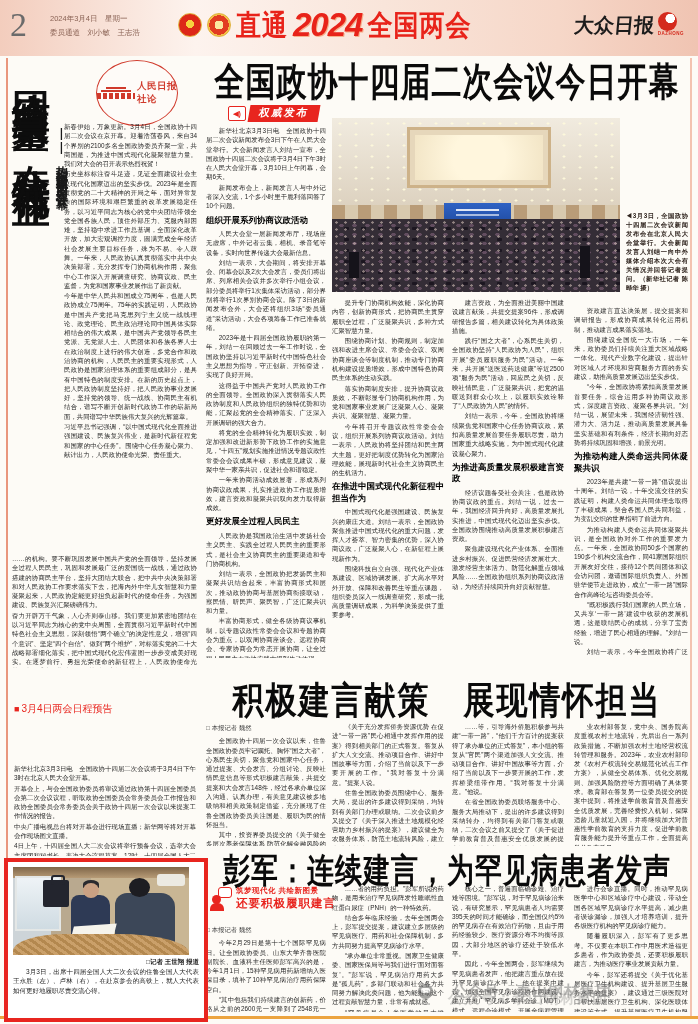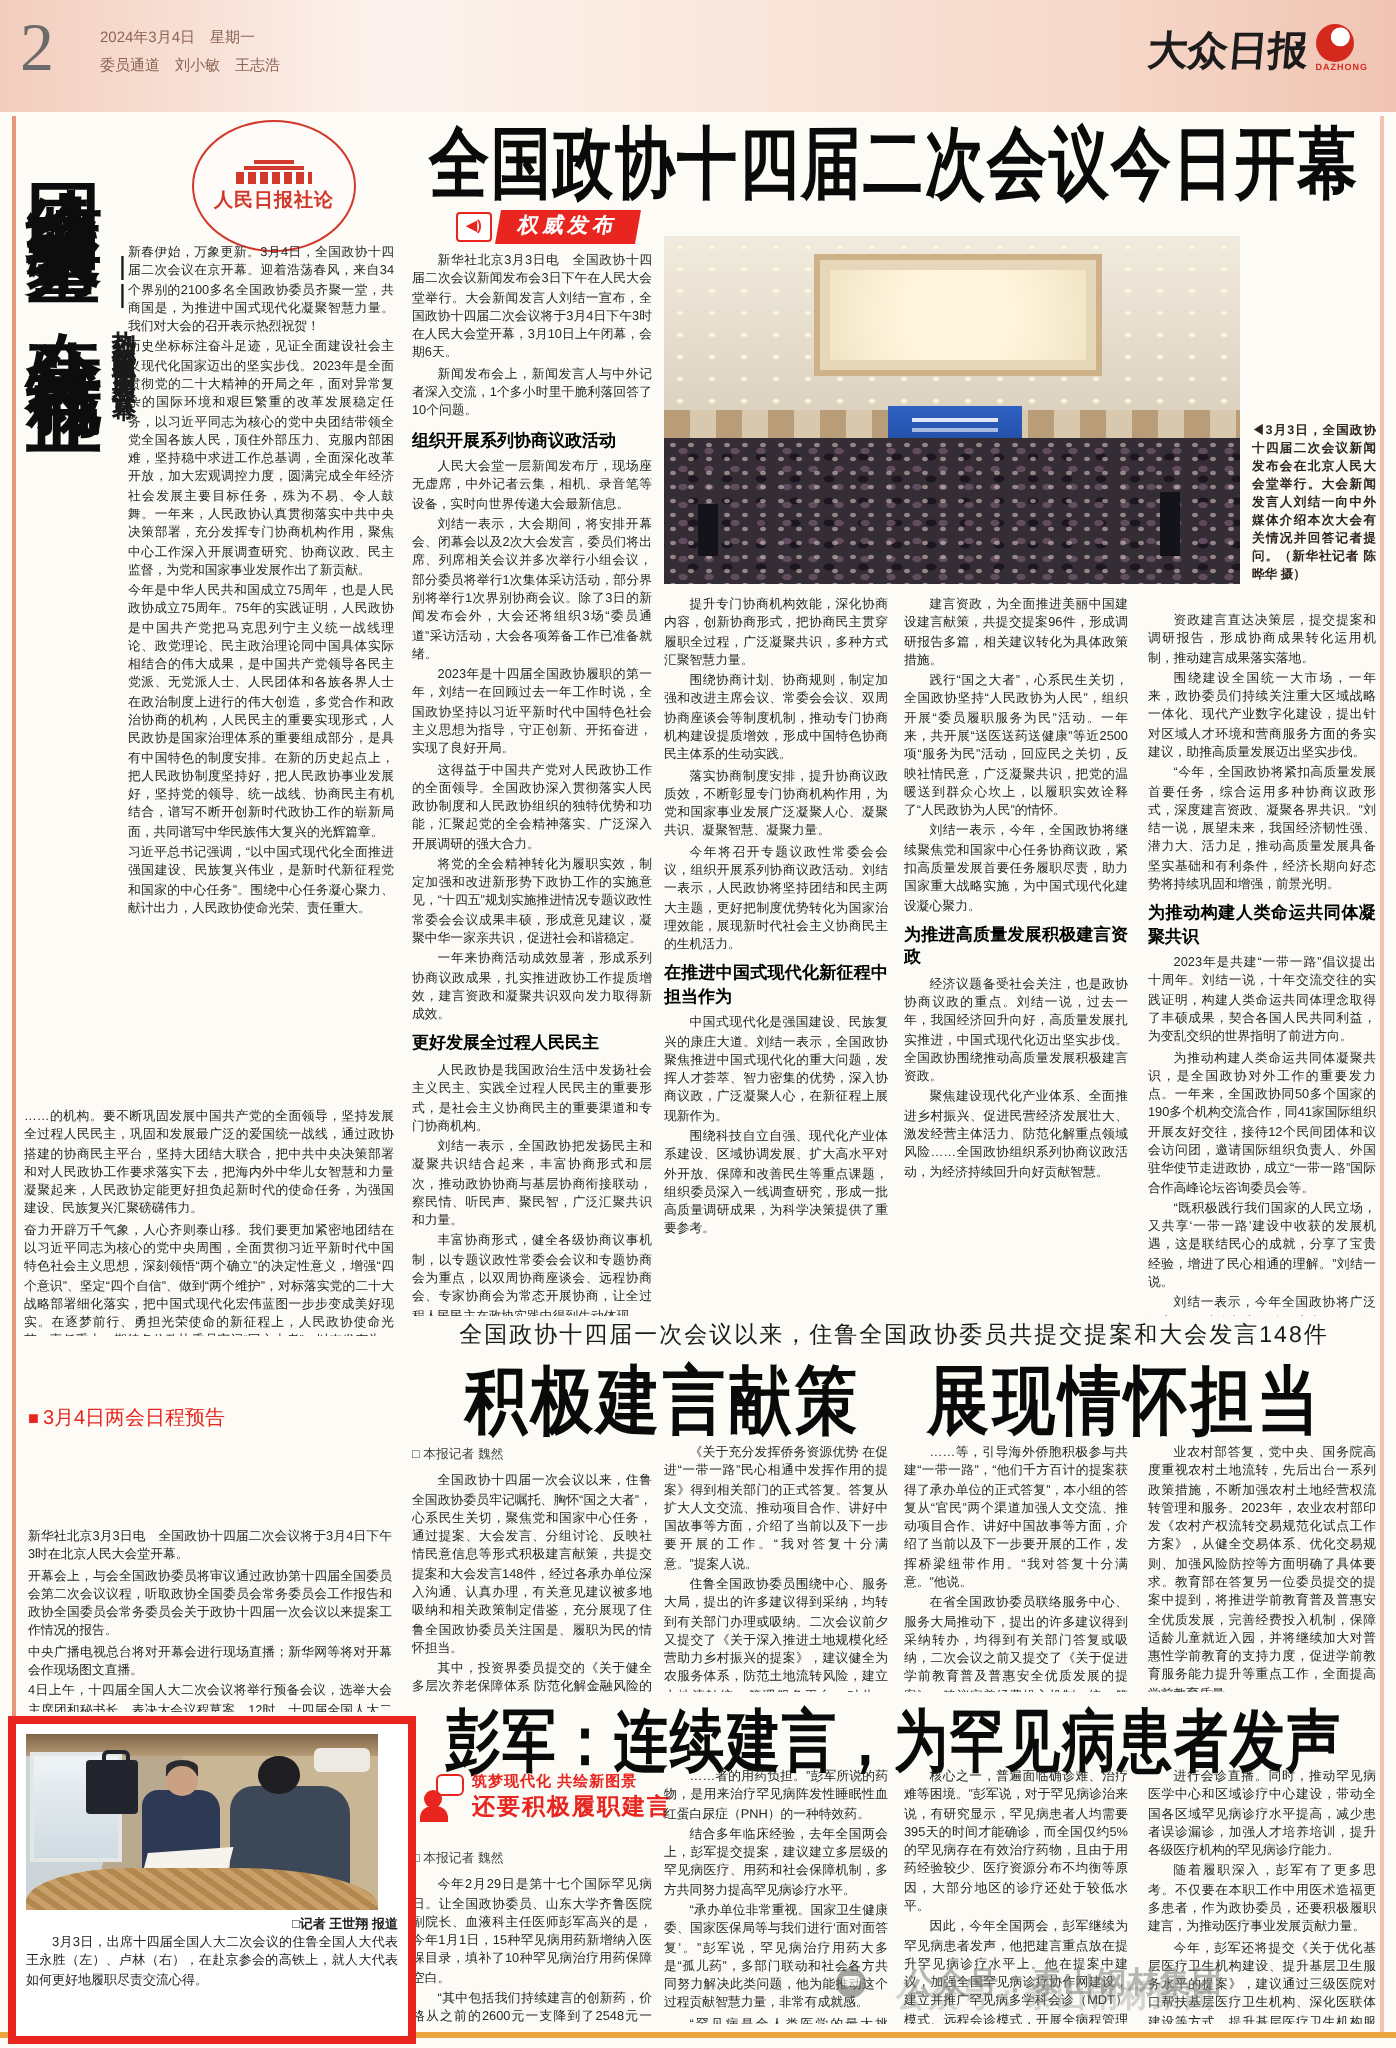--- a/index.html
+++ b/index.html
@@ -23,21 +23,21 @@
   
   .edge-left{position:absolute;left:6px;top:58px;width:2px;height:958px;background:#e9967c;}
   .edge-right{position:absolute;left:690px;top:58px;width:2px;height:958px;background:#f3c3b0;}
   .edge-bottom{position:absolute;left:0;top:1016px;width:698px;height:3px;background:#eca43f;}
   
   .edit-title{position:absolute;left:12px;top:62px;height:566px;writing-mode:vertical-rl;
     font-size:38px;font-weight:900;color:#0d0d0d;letter-spacing:5px;line-height:1.0;}
   .edit-subtitle{position:absolute;left:53px;top:128px;height:330px;writing-mode:vertical-rl;
     font-size:12px;font-weight:700;color:#1a1a1a;letter-spacing:2px;}
   .seal{position:absolute;left:96px;top:60px;width:80px;height:64px;border:1.5px solid #d0392b;
-    border-radius:50%;display:flex;flex-direction:column;align-items:center;justify-content:center;gap:2px;background:rgba(255,252,250,.6);}
+    border-radius:50%;display:flex;flex-direction:row;align-items:center;justify-content:center;gap:2px;background:rgba(255,252,250,.6);}
   .tam{display:flex;flex-direction:column;align-items:center;gap:1px;}
   .tam i{display:block;background:#d0392b;}
   .tam .r1{width:20px;height:2px;}
   .tam .r2{width:30px;height:2px;}
   .tam .r3{width:38px;height:6px;background:repeating-linear-gradient(90deg,#d0392b 0 4px,#fff 4px 6px);}
   .seal-text{color:#d0392b;font-weight:900;font-size:9.5px;letter-spacing:.5px;}
   .edit-body{position:absolute;left:64px;top:122px;width:133px;height:430px;overflow:hidden;}
   .edit-wide{position:absolute;left:12px;top:554px;width:185px;height:114px;overflow:hidden;}
   .smalltext{font-size:6.4px;line-height:1.45;color:#262626;text-align:justify;}
   .smalltext p{margin:0 0 1px;}
@@ -123,20 +123,27 @@
 <body>
 
 <div class="page">
 
   <div class="header">
     <div class="pagenum">2</div>
     <div class="dateblock">
       <div>2024年3月4日　星期一</div>
       <div>委员通道　刘小敏　王志浩</div>
     </div>
+    <div class="banner">
+      <span class="emblem gj"></span>
+      <span class="emblem zx"></span>
+      <span class="bn-zhitong">直通</span>
+      <span class="bn-year">2024</span>
+      <span class="bn-lh">全国两会</span>
+    </div>
     <div class="masthead">
       <span class="mh-name">大众日报</span>
       <span>
         <span class="mh-seal" style="display:block"></span>
         <span class="mh-en" style="display:block">DAZHONG</span>
       </span>
     </div>
   </div>
 
   <div class="edge-left"></div>
@@ -217,21 +224,20 @@
       <p class="it-para">资政建言直达决策层，提交提案和调研报告，形成协商成果转化运用机制，推动建言成果落实落地。</p>
       <p class="it-para">围绕建设全国统一大市场，一年来，政协委员们持续关注重大区域战略一体化、现代产业数字化建设，提出针对区域人才环境和营商服务方面的务实建议，助推高质量发展迈出坚实步伐。</p>
       <p class="it-para">“今年，全国政协将紧扣高质量发展首要任务，综合运用多种协商议政形式，深度建言资政、凝聚各界共识。”刘结一说，展望未来，我国经济韧性强、潜力大、活力足，推动高质量发展具备坚实基础和有利条件，经济长期向好态势将持续巩固和增强，前景光明。</p>
       <p class="it-subhead">为推动构建人类命运共同体凝聚共识</p>
       <p class="it-para">2023年是共建“一带一路”倡议提出十周年。刘结一说，十年交流交往的实践证明，构建人类命运共同体理念取得了丰硕成果，契合各国人民共同利益，为变乱交织的世界指明了前进方向。</p>
       <p class="it-para">为推动构建人类命运共同体凝聚共识，是全国政协对外工作的重要发力点。一年来，全国政协同50多个国家的190多个机构交流合作，同41家国际组织开展友好交往，接待12个民间团体和议会访问团，邀请国际组织负责人、外国驻华使节走进政协，成立“一带一路”国际合作高峰论坛咨询委员会等。</p>
       <p class="it-para">“既积极践行我们国家的人民立场，又共享‘一带一路’建设中收获的发展机遇，这是联结民心的成就，分享了宝贵经验，增进了民心相通的理解。”刘结一说。</p>
       <p class="it-para">刘结一表示，今年全国政协将广泛深入开展对外交流活动，广交朋友、深交朋友、多交朋友，让世界更立体地了解中国、了解中国政协，助力推动构建人类命运共同体。</p>
     </div>
 
-  <div class="kicker">全国政协十四届一次会议以来，住鲁全国政协委员共提交提案和大会发言148件</div>
   <div class="headline2">积极建言献策　展现情怀担当</div>
   <div class="col smalltext" style="left:206px;top:722px;width:120px;height:124px;">
       <p class="it-byline">□ 本报记者 魏然</p>
       <p class="it-para">全国政协十四届一次会议以来，住鲁全国政协委员牢记嘱托、胸怀“国之大者”，心系民生关切，聚焦党和国家中心任务，通过提案、大会发言、分组讨论、反映社情民意信息等形式积极建言献策，共提交提案和大会发言148件，经过各承办单位深入沟通、认真办理，有关意见建议被多地吸纳和相关政策制定借鉴，充分展现了住鲁全国政协委员关注国是、履职为民的情怀担当。</p>
       <p class="it-para">其中，投资界委员提交的《关于健全多层次养老保障体系 防范化解金融风险的提案》、教育界委员的《关于加强基础研究 源头推动生物医药产业创新发展的提案》，聚焦平急结合……</p>
     </div>
   <div class="col smalltext" style="left:332px;top:722px;width:112px;height:124px;">
       <p class="it-para">《关于充分发挥侨务资源优势 在促进“一带一路”民心相通中发挥作用的提案》得到相关部门的正式答复。答复从扩大人文交流、推动项目合作、讲好中国故事等方面，介绍了当前以及下一步要开展的工作。“我对答复十分满意。”提案人说。</p>
       <p class="it-para">住鲁全国政协委员围绕中心、服务大局，提出的许多建议得到采纳，均转到有关部门办理或吸纳。二次会议前夕又提交了《关于深入推进土地规模化经营助力乡村振兴的提案》，建议健全为农服务体系，防范土地流转风险，建立土地流转统一管理服务平台。对此，农……</p>
     </div>

